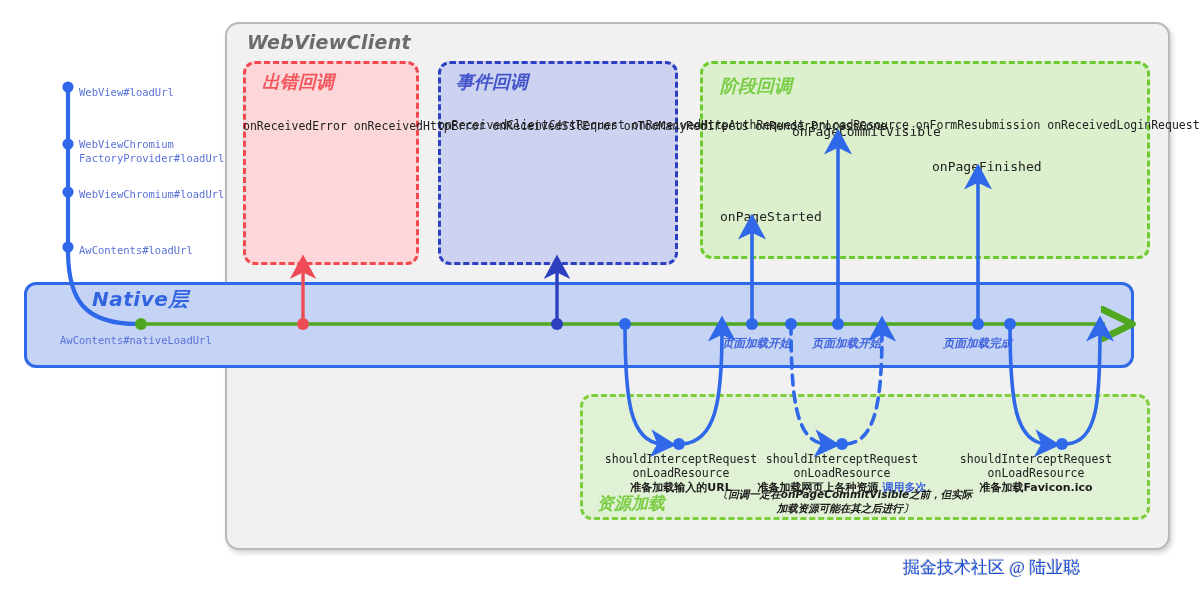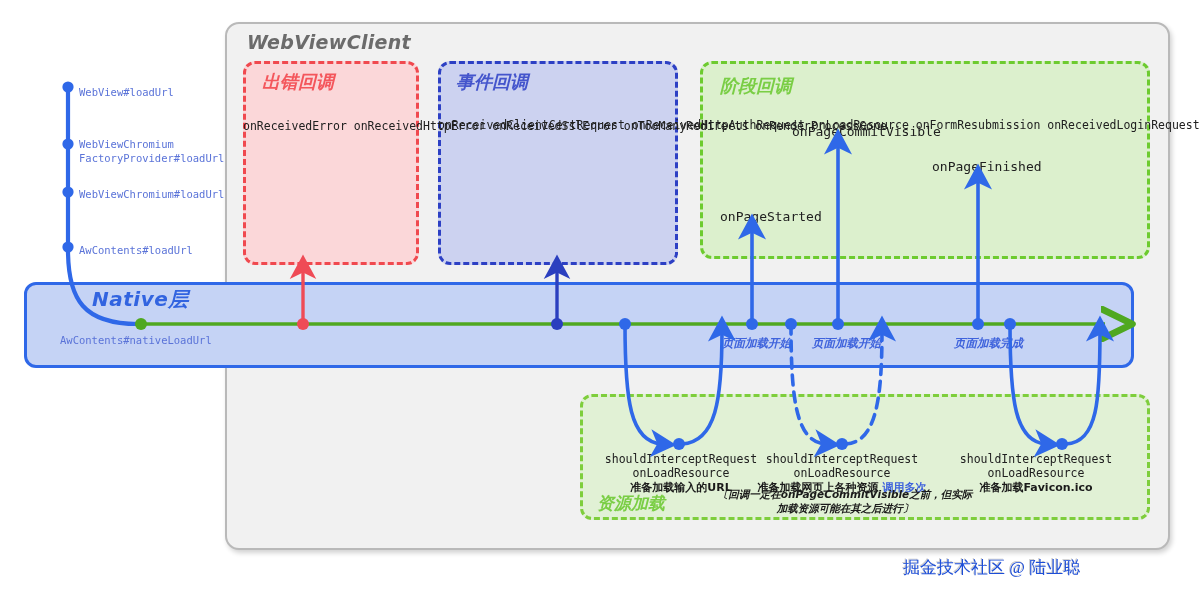--- a/index.html
+++ b/index.html
@@ -140,21 +140,21 @@
   .tl-cn {
     position: absolute;
     font-family: "DejaVu Sans", "Liberation Sans", sans-serif;
     font-weight: bold; font-style: italic;
     font-size: 11.5px;
     color: #3f63dc;
     white-space: nowrap;
   }
   #tl-0 { left: 722px; top: 336px; }
   #tl-1 { left: 812px; top: 336px; }
-  #tl-2 { left: 943px; top: 336px; margin-left: 11px; }
+  #tl-2 { left: 943px; top: 336px; }
 
   
   .rescap {
     position: absolute;
     text-align: center;
     white-space: nowrap;
   }
   .rescap .mono {
     display: block;
     font-family: "DejaVu Sans Mono", "Liberation Mono", monospace;

